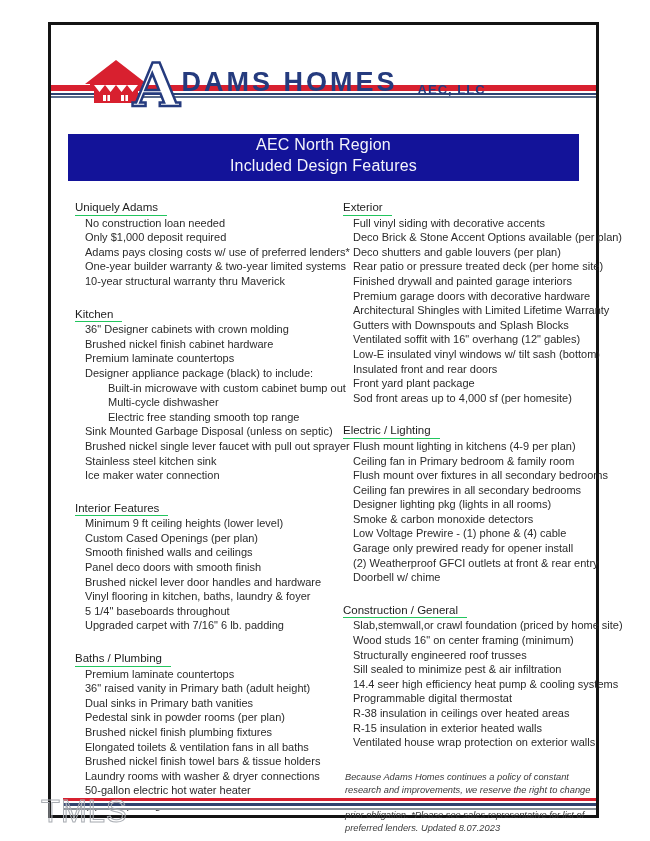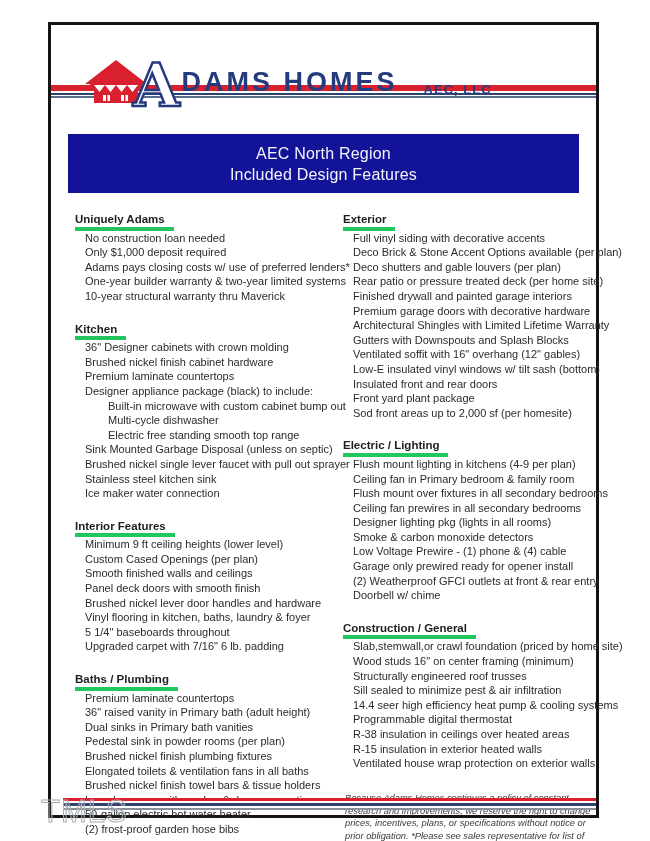--- a/index.html
+++ b/index.html
@@ -18,34 +18,34 @@
   .bar-gap1{height:1px;background:#fff;}
   .bar-navy{height:2px;background:#2e4372;}
   .bar-slate{height:2px;background:#5a6c8c;}
 
   .logo{position:absolute;left:34px;top:16px;height:66px;display:flex;align-items:flex-end;z-index:2;}
   .logo-house{margin-bottom:2px;}
   .logo-a{font-family:"DejaVu Serif",serif;font-size:60px;line-height:0.92;font-weight:bold;
           color:#fff;-webkit-text-stroke:2.5px #253b7e;margin-left:-14px;margin-bottom:-6px;
           text-shadow:0 0 1px #253b7e;}
   .logo-rest{font-size:27px;font-weight:bold;letter-spacing:3px;color:#253b7e;margin-left:2px;margin-bottom:9px;}
-  .logo-suffix{font-size:13px;font-weight:bold;letter-spacing:1px;color:#253b7e;margin-left:26px;margin-bottom:10px;}
-
-  
-  .banner{margin:25px 17px 0 17px;height:59px;background:#131399;color:#f4f4fb;
-          text-align:center;box-sizing:border-box;padding-top:9px;}
+  .logo-suffix{font-size:13px;font-weight:bold;letter-spacing:1px;color:#253b7e;margin-left:20px;margin-bottom:10px;}
+
+  
+  .banner{margin:25px 17px 0 17px;height:47px;background:#131399;color:#f4f4fb;
+          text-align:center;box-sizing:border-box;}
   .banner div{font-size:16px;line-height:21px;letter-spacing:0.2px;}
 
   
   .columns{display:flex;padding:16px 6px 0 24px;color:#2b2b2b;}
   .col-left{width:268px;flex:0 0 268px;}
   .col-right{flex:1;}
   .section{margin:0 0 15px 0;}
   .sec-title{display:inline-block;font-size:11.5px;line-height:14.6px;color:#1e1e1e;
-             border-bottom:4px solid #22c55e;padding-right:9px;padding-bottom:0;font-weight:bold;}
+             border-bottom:1px solid #22c55e;padding-right:9px;padding-bottom:0;}
   .item{font-size:11px;line-height:14.6px;padding-left:10px;white-space:nowrap;}
   .item.indent{padding-left:33px;}
 
   .disclaimer{width:252px;margin:21px 0 0 2px;font-size:9.3px;line-height:12.8px;
               font-style:italic;color:#3a3a3a;}
 
   
   .bottom-stripes{position:absolute;left:12px;right:0;bottom:5px;}
   .bottom-stripes .bar-red{height:3px;}
   .bottom-stripes .bar-navy{height:3px;background:#31436e;}
@@ -120,21 +120,21 @@
               <div class="item">Ice maker water connection</div>
             </div>
   </div>
 
   <div class="section">
     <div class="sec-title">Interior Features</div>
     <div class="sec-items">
               <div class="item">Minimum 9 ft ceiling heights (lower level)</div>
               <div class="item">Custom Cased Openings (per plan)</div>
               <div class="item">Smooth finished walls and ceilings</div>
-              <div class="item">Panel deck doors with smooth finish</div>
+              <div class="item">Panel deco doors with smooth finish</div>
               <div class="item">Brushed nickel lever door handles and hardware</div>
               <div class="item">Vinyl flooring in kitchen, baths, laundry &amp; foyer</div>
               <div class="item">5 1/4" baseboards throughout</div>
               <div class="item">Upgraded carpet with 7/16" 6 lb. padding</div>
             </div>
   </div>
 
   <div class="section">
     <div class="sec-title">Baths / Plumbing</div>
     <div class="sec-items">
@@ -161,21 +161,21 @@
                 <div class="item">Deco shutters and gable louvers (per plan)</div>
                 <div class="item">Rear patio or pressure treated deck (per home site)</div>
                 <div class="item">Finished drywall and painted garage interiors</div>
                 <div class="item">Premium garage doors with decorative hardware</div>
                 <div class="item">Architectural Shingles with Limited Lifetime Warranty</div>
                 <div class="item">Gutters with Downspouts and Splash Blocks</div>
                 <div class="item">Ventilated soffit with 16" overhang (12" gables)</div>
                 <div class="item">Low-E insulated vinyl windows w/ tilt sash (bottom)</div>
                 <div class="item">Insulated front and rear doors</div>
                 <div class="item">Front yard plant package</div>
-                <div class="item">Sod front areas up to 2,000 sf (per homesite)</div>
+                <div class="item">Sod front areas up to 4,000 sf (per homesite)</div>
               </div>
   </div>
 
   <div class="section">
     <div class="sec-title">Electric / Lighting</div>
     <div class="sec-items">
                 <div class="item">Flush mount lighting in kitchens (4-9 per plan)</div>
                 <div class="item">Ceiling fan in Primary bedroom &amp; family room</div>
                 <div class="item">Flush mount over fixtures in all secondary bedrooms</div>
                 <div class="item">Ceiling fan prewires in all secondary bedrooms</div>

